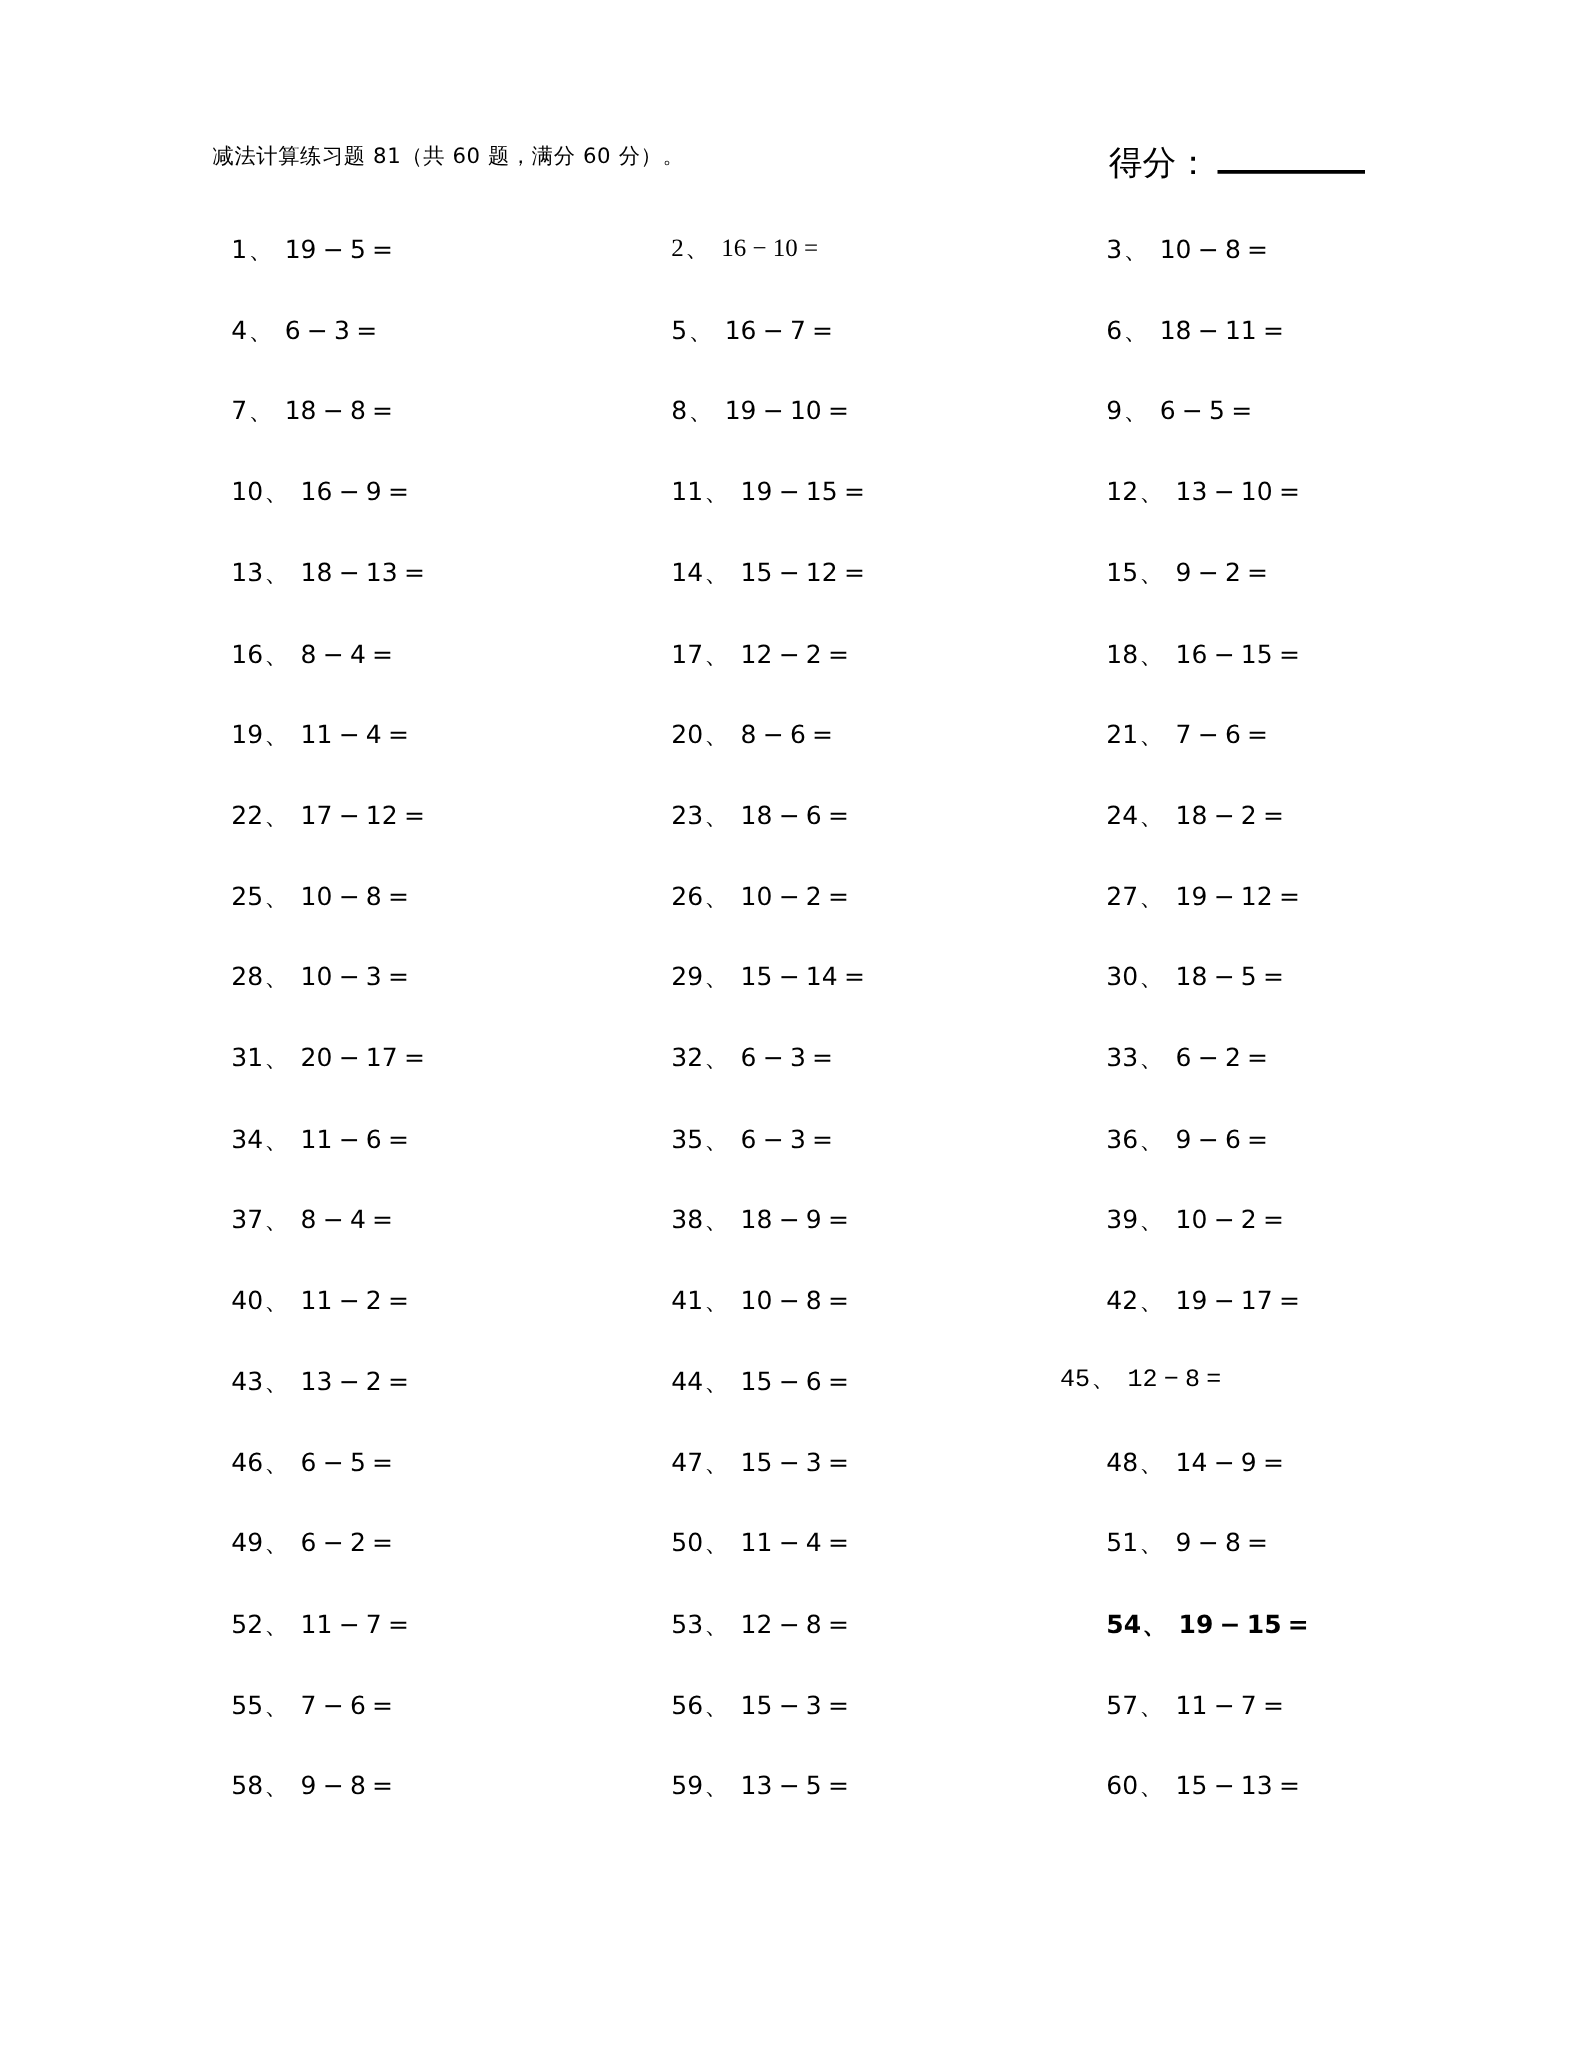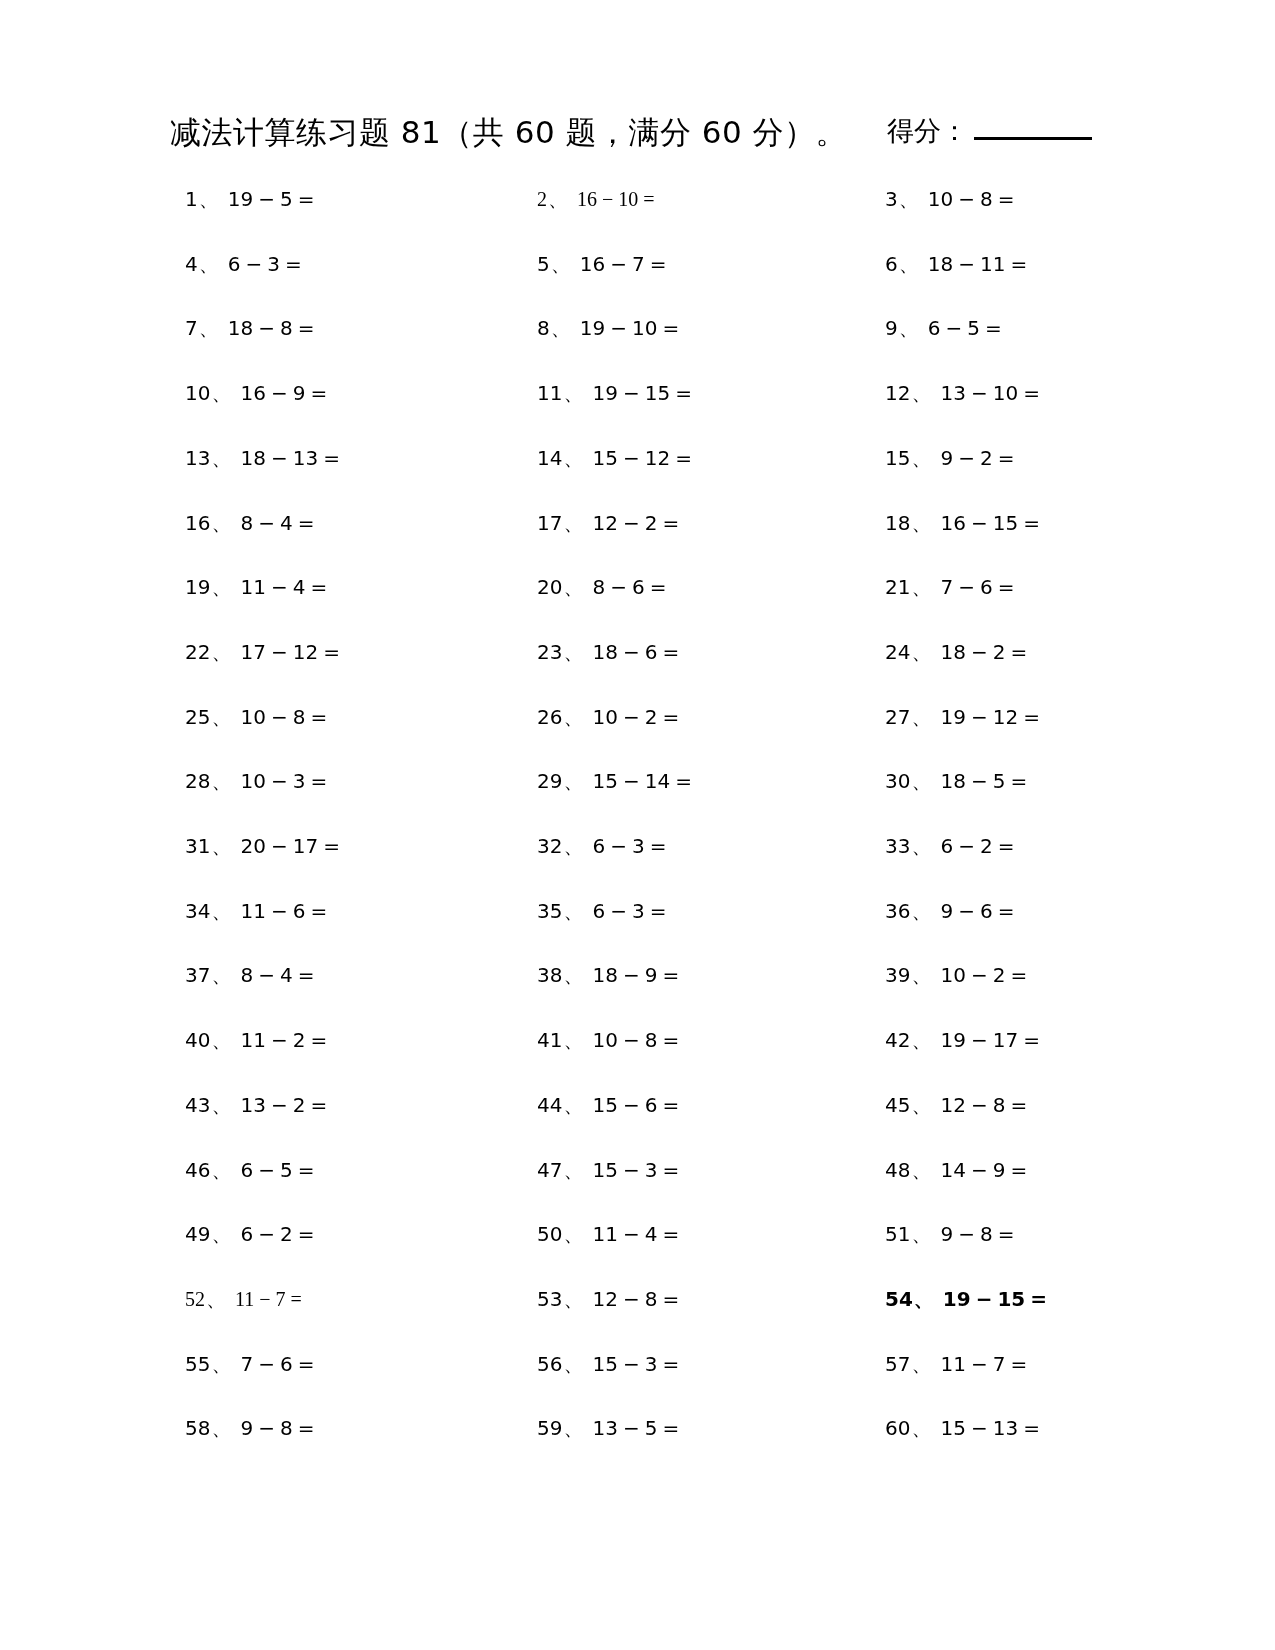--- a/index.html
+++ b/index.html
@@ -12,21 +12,21 @@
     width: 1275px;
     height: 1650px;
     font-family: "DejaVu Sans", "Liberation Sans", sans-serif;
     color: #000000;
     overflow: hidden;
   }
   .page-title {
     position: absolute;
     left: 170px;
     top: 117px;
-    font-size: 31px;
+    font-size: 17px;
     line-height: 1;
     white-space: nowrap;
     letter-spacing: 0.5px;
   }
   .score-block {
     position: absolute;
     left: 887px;
     top: 117px;
     font-size: 27px;
     line-height: 1;
@@ -113,28 +113,28 @@
     <div class="problem" style="left: 537px; top: 901px;"><span class="num">35</span><span class="sep">、</span><span class="operand">6</span><span class="op">−</span><span class="operand">3</span><span class="op eq">=</span></div>
     <div class="problem" style="left: 885px; top: 901px;"><span class="num">36</span><span class="sep">、</span><span class="operand">9</span><span class="op">−</span><span class="operand">6</span><span class="op eq">=</span></div>
     <div class="problem" style="left: 185px; top: 965px;"><span class="num">37</span><span class="sep">、</span><span class="operand">8</span><span class="op">−</span><span class="operand">4</span><span class="op eq">=</span></div>
     <div class="problem" style="left: 537px; top: 965px;"><span class="num">38</span><span class="sep">、</span><span class="operand">18</span><span class="op">−</span><span class="operand">9</span><span class="op eq">=</span></div>
     <div class="problem" style="left: 885px; top: 965px;"><span class="num">39</span><span class="sep">、</span><span class="operand">10</span><span class="op">−</span><span class="operand">2</span><span class="op eq">=</span></div>
     <div class="problem" style="left: 185px; top: 1030px;"><span class="num">40</span><span class="sep">、</span><span class="operand">11</span><span class="op">−</span><span class="operand">2</span><span class="op eq">=</span></div>
     <div class="problem" style="left: 537px; top: 1030px;"><span class="num">41</span><span class="sep">、</span><span class="operand">10</span><span class="op">−</span><span class="operand">8</span><span class="op eq">=</span></div>
     <div class="problem" style="left: 885px; top: 1030px;"><span class="num">42</span><span class="sep">、</span><span class="operand">19</span><span class="op">−</span><span class="operand">17</span><span class="op eq">=</span></div>
     <div class="problem" style="left: 185px; top: 1095px;"><span class="num">43</span><span class="sep">、</span><span class="operand">13</span><span class="op">−</span><span class="operand">2</span><span class="op eq">=</span></div>
     <div class="problem" style="left: 537px; top: 1095px;"><span class="num">44</span><span class="sep">、</span><span class="operand">15</span><span class="op">−</span><span class="operand">6</span><span class="op eq">=</span></div>
-    <div class="problem" style="left: 885px; top: 1095px;"><span class="num">45</span><span class="sep">、</span><span class="operand">12</span><span class="op">−</span><span class="operand">8</span><span class="op eq">=</span></div>
+    <div class="problem" style="left: 848px; top: 1095px; font-family: Liberation Mono, monospace;"><span class="num">45</span><span class="sep">、</span><span class="operand">12</span><span class="op">−</span><span class="operand">8</span><span class="op eq">=</span></div>
     <div class="problem" style="left: 185px; top: 1160px;"><span class="num">46</span><span class="sep">、</span><span class="operand">6</span><span class="op">−</span><span class="operand">5</span><span class="op eq">=</span></div>
     <div class="problem" style="left: 537px; top: 1160px;"><span class="num">47</span><span class="sep">、</span><span class="operand">15</span><span class="op">−</span><span class="operand">3</span><span class="op eq">=</span></div>
     <div class="problem" style="left: 885px; top: 1160px;"><span class="num">48</span><span class="sep">、</span><span class="operand">14</span><span class="op">−</span><span class="operand">9</span><span class="op eq">=</span></div>
     <div class="problem" style="left: 185px; top: 1224px;"><span class="num">49</span><span class="sep">、</span><span class="operand">6</span><span class="op">−</span><span class="operand">2</span><span class="op eq">=</span></div>
     <div class="problem" style="left: 537px; top: 1224px;"><span class="num">50</span><span class="sep">、</span><span class="operand">11</span><span class="op">−</span><span class="operand">4</span><span class="op eq">=</span></div>
     <div class="problem" style="left: 885px; top: 1224px;"><span class="num">51</span><span class="sep">、</span><span class="operand">9</span><span class="op">−</span><span class="operand">8</span><span class="op eq">=</span></div>
-    <div class="problem" style="left: 185px; top: 1289px; font-family: Liberation Serif, serif;"><span class="num">52</span><span class="sep">、</span><span class="operand">11</span><span class="op">−</span><span class="operand">7</span><span class="op eq">=</span></div>
+    <div class="problem" style="left: 185px; top: 1289px;"><span class="num">52</span><span class="sep">、</span><span class="operand">11</span><span class="op">−</span><span class="operand">7</span><span class="op eq">=</span></div>
     <div class="problem" style="left: 537px; top: 1289px;"><span class="num">53</span><span class="sep">、</span><span class="operand">12</span><span class="op">−</span><span class="operand">8</span><span class="op eq">=</span></div>
     <div class="problem" style="left: 885px; top: 1289px; font-weight: bold;"><span class="num">54</span><span class="sep">、</span><span class="operand">19</span><span class="op">−</span><span class="operand">15</span><span class="op eq">=</span></div>
     <div class="problem" style="left: 185px; top: 1354px;"><span class="num">55</span><span class="sep">、</span><span class="operand">7</span><span class="op">−</span><span class="operand">6</span><span class="op eq">=</span></div>
     <div class="problem" style="left: 537px; top: 1354px;"><span class="num">56</span><span class="sep">、</span><span class="operand">15</span><span class="op">−</span><span class="operand">3</span><span class="op eq">=</span></div>
     <div class="problem" style="left: 885px; top: 1354px;"><span class="num">57</span><span class="sep">、</span><span class="operand">11</span><span class="op">−</span><span class="operand">7</span><span class="op eq">=</span></div>
     <div class="problem" style="left: 185px; top: 1418px;"><span class="num">58</span><span class="sep">、</span><span class="operand">9</span><span class="op">−</span><span class="operand">8</span><span class="op eq">=</span></div>
     <div class="problem" style="left: 537px; top: 1418px;"><span class="num">59</span><span class="sep">、</span><span class="operand">13</span><span class="op">−</span><span class="operand">5</span><span class="op eq">=</span></div>
     <div class="problem" style="left: 885px; top: 1418px;"><span class="num">60</span><span class="sep">、</span><span class="operand">15</span><span class="op">−</span><span class="operand">13</span><span class="op eq">=</span></div>
   </div>
 

